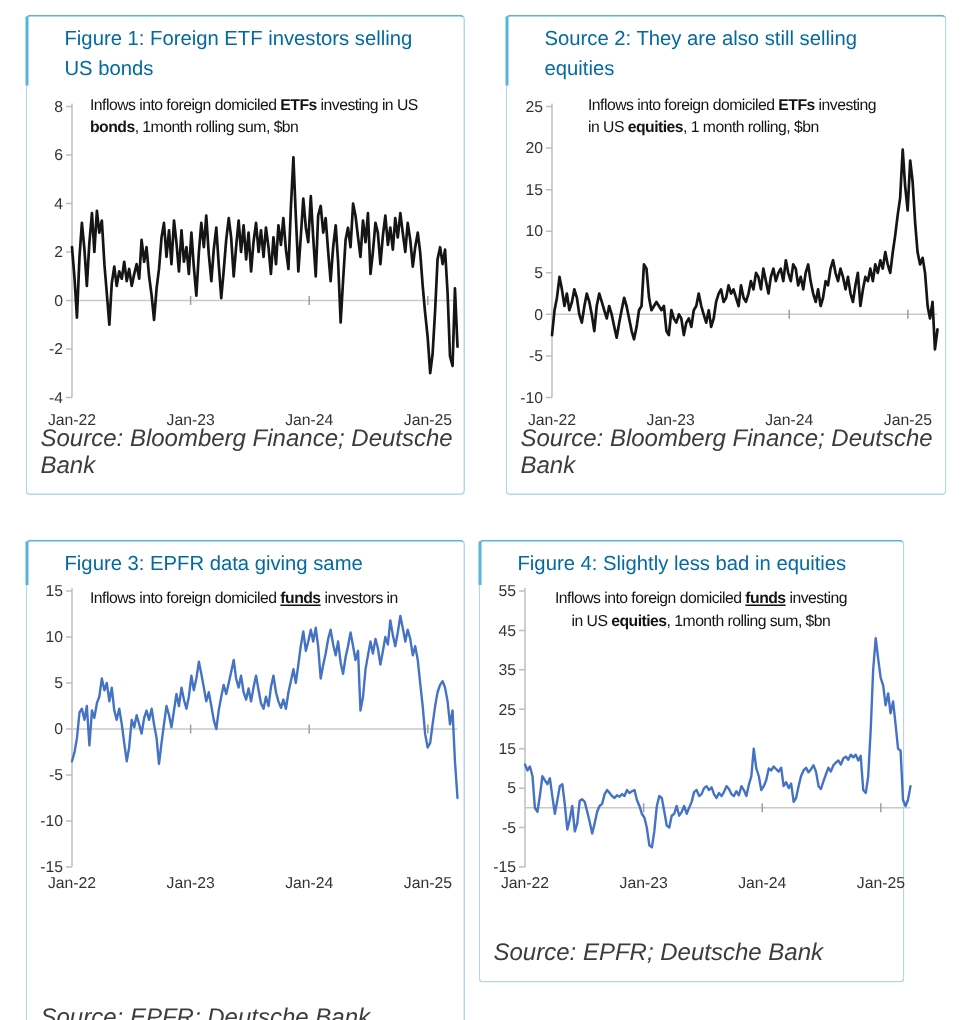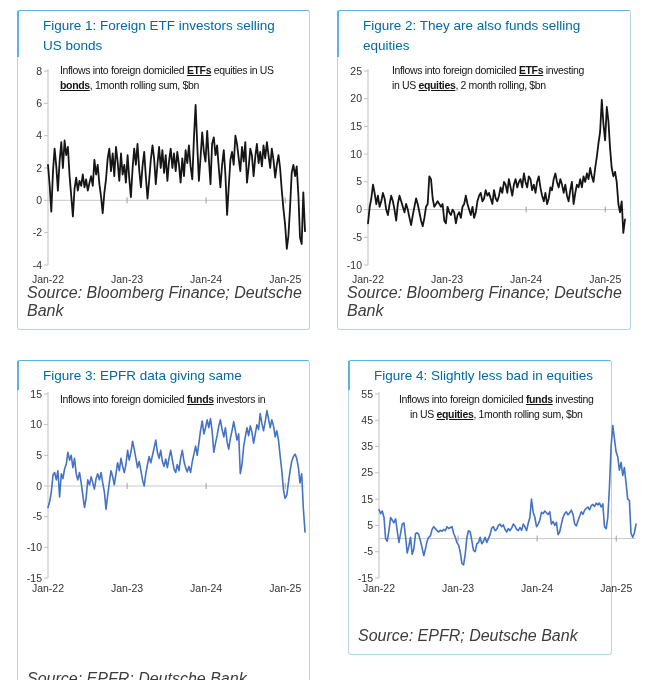--- a/index.html
+++ b/index.html
@@ -1,48 +1,48 @@
 <!DOCTYPE html>
 <html><head>
 <meta charset="utf-8">
 <style>
   html,body{margin:0;padding:0;background:#ffffff;}
   body{width:648px;height:680px;position:relative;font-family:"Liberation Sans",sans-serif;overflow:hidden;}
   .panel{position:absolute;background:#fff;border:1px solid #b4d7e6;border-top-color:#58b4da;border-radius:3px;box-sizing:border-box;}
   .panel-f1{left:17px;top:10px;width:293px;height:320px;}
   .panel-f2{left:337px;top:10px;width:294px;height:320px;}
   .panel-f3{left:17px;top:360px;width:293px;height:338px;}
-  .panel-f4{left:348px;top:360px;width:264px;height:295px;}
+  .panel-f4{left:319px;top:360px;width:284px;height:295px;}
   .title-box{border-left:2px solid #58b4da;margin-left:-1px;padding:5px 12px 0 24px;color:#0369a1;
              font-size:13.5px;line-height:1.5;box-sizing:border-box;overflow:hidden;}
   .panel-top .title-box{height:46px;}
   .panel-bot .title-box{height:29px;}
   .subtitle{position:absolute;left:42px;font-size:10.5px;letter-spacing:-0.35px;line-height:1.42;color:#141414;}
   .subtitle .ln{white-space:nowrap;}
-  .subtitle b{font-weight:bold;text-decoration:underline;}
+  .subtitle b{font-weight:bold;}
   .subtitle .u{text-decoration:underline;}
   .panel-top .subtitle{top:52px;}
   .panel-bot .subtitle{top:31px;}
   .panel-f2 .subtitle{left:54px;}
   .panel-f4 .subtitle{left:50px;text-align:center;}
   svg.chart{display:block;}
   svg text{font-family:"Liberation Sans",sans-serif;fill:#333;}
   .source{position:absolute;left:9px;bottom:9px;font-style:italic;font-size:16px;color:#3c3c3c;}
 </style>
 </head>
 <body>
 
 <div>
 
   <section class="panel panel-f1 panel-top">
     <header class="title-box">
       <span>Figure 1: Foreign ETF investors selling US bonds</span>
     </header>
     <div class="subtitle">
-        <div class="ln"><span>Inflows into foreign domiciled </span><b>ETFs</b><span> equities in US</span></div>
+        <div class="ln"><span>Inflows into foreign domiciled </span><b>ETFs</b><span> investing in US</span></div>
         <div class="ln"><b>bonds</b><span>, 1month rolling sum, $bn</span></div>
       </div>
     <svg class="chart" width="291" height="244" viewBox="0 0 291 244">
         <line x1="30" y1="12" x2="30" y2="208" stroke="#bfbfbf" stroke-width="1"></line>
         <line x1="26" y1="14" x2="30" y2="14" stroke="#bfbfbf" stroke-width="1"></line>
         <text x="24" y="17.5" text-anchor="end" font-size="10.5">8</text>
         <line x1="26" y1="46.33333333333333" x2="30" y2="46.33333333333333" stroke="#bfbfbf" stroke-width="1"></line>
         <text x="24" y="49.83333333333333" text-anchor="end" font-size="10.5">6</text>
         <line x1="26" y1="78.66666666666666" x2="30" y2="78.66666666666666" stroke="#bfbfbf" stroke-width="1"></line>
         <text x="24" y="82.16666666666666" text-anchor="end" font-size="10.5">4</text>
@@ -62,25 +62,25 @@
         <text x="109.07692307692308" y="226" text-anchor="middle" font-size="10.5">Jan-23</text>
         <text x="188.15384615384616" y="226" text-anchor="middle" font-size="10.5">Jan-24</text>
         <text x="267.2307692307693" y="226" text-anchor="middle" font-size="10.5">Jan-25</text>
         <polyline points="30.0,107.8 31.7,128.8 33.3,154.7 35.0,114.2 36.6,91.6 38.3,109.4 39.9,133.6 41.6,104.5 43.3,85.1 44.9,111.0 46.6,83.5 48.2,98.1 49.9,90.0 51.6,119.1 53.2,138.5 54.9,159.5 56.5,132.0 58.2,120.7 59.8,133.6 61.5,123.9 63.2,128.8 64.8,117.5 66.5,130.4 68.1,122.3 69.8,133.6 71.5,125.6 73.1,119.1 74.8,128.8 76.4,102.9 78.1,117.5 79.7,107.8 81.4,127.2 83.1,140.1 84.7,156.3 86.4,135.3 88.0,122.3 89.7,101.3 91.3,91.6 93.0,114.2 94.7,96.5 96.3,119.1 98.0,90.0 99.6,104.5 101.3,123.9 103.0,96.5 104.6,117.5 106.3,107.8 107.9,125.6 109.6,98.1 111.2,120.7 112.9,140.1 114.6,111.0 116.2,91.6 117.9,107.8 119.5,86.8 121.2,112.6 122.9,130.4 124.5,109.4 126.2,94.8 127.8,119.1 129.5,141.7 131.1,123.9 132.8,102.9 134.5,88.4 136.1,101.3 137.8,127.2 139.4,107.8 141.1,90.0 142.7,111.0 144.4,93.2 146.1,115.9 147.7,98.1 149.4,123.9 151.0,104.5 152.7,91.6 154.4,111.0 156.0,96.5 157.7,114.2 159.3,94.8 161.0,107.8 162.6,125.6 164.3,101.3 166.0,119.1 167.6,93.2 169.3,106.2 170.9,88.4 172.6,109.4 174.3,122.3 175.9,81.9 177.6,47.9 179.2,86.8 180.9,123.9 182.5,101.3 184.2,75.4 185.9,94.8 187.5,104.5 189.2,73.8 190.8,101.3 192.5,127.2 194.1,86.8 195.8,80.3 197.5,98.1 199.1,88.4 200.8,111.0 202.4,130.4 204.1,107.8 205.8,93.2 207.4,117.5 209.1,157.9 210.7,130.4 212.4,102.9 214.0,94.8 215.7,107.8 217.4,78.7 219.0,86.8 220.7,101.3 222.3,114.2 224.0,90.0 225.7,104.5 227.3,85.1 229.0,125.6 230.6,111.0 232.3,91.6 233.9,98.1 235.6,119.1 237.3,99.7 238.9,86.8 240.6,106.2 242.2,94.8 243.9,109.4 245.5,88.4 247.2,101.3 248.9,85.1 250.5,98.1 252.2,111.0 253.8,91.6 255.5,102.9 257.2,120.7 258.8,107.8 260.5,98.1 262.1,111.0 263.8,133.6 265.4,151.4 267.1,167.6 268.8,191.8 270.4,178.9 272.1,149.8 273.7,115.9 275.4,107.8 277.1,119.1 278.7,109.4 280.4,138.5 282.0,180.5 283.7,187.0 285.3,135.3 287.0,174.1" fill="none" stroke="#151515" stroke-width="1.8" stroke-linejoin="round" stroke-linecap="round"></polyline>
       </svg>
     <div class="source">Source: Bloomberg Finance; Deutsche Bank</div>
   </section>
 
   <section class="panel panel-f2 panel-top">
     <header class="title-box">
-      <span>Figure 2: They are also funds selling equities</span>
+      <span>Source 2: They are also still selling equities</span>
     </header>
     <div class="subtitle">
         <div class="ln"><span>Inflows into foreign domiciled </span><b>ETFs</b><span> investing</span></div>
-        <div class="ln"><span>in US </span><b>equities</b><span>,  2 month rolling, $bn</span></div>
+        <div class="ln"><span>in US </span><b>equities</b><span>,  1 month rolling, $bn</span></div>
       </div>
     <svg class="chart" width="291" height="244" viewBox="0 0 291 244">
         <line x1="30" y1="12" x2="30" y2="208" stroke="#bfbfbf" stroke-width="1"></line>
         <line x1="26" y1="14" x2="30" y2="14" stroke="#bfbfbf" stroke-width="1"></line>
         <text x="24" y="17.5" text-anchor="end" font-size="10.5">25</text>
         <line x1="26" y1="41.71428571428571" x2="30" y2="41.71428571428571" stroke="#bfbfbf" stroke-width="1"></line>
         <text x="24" y="45.21428571428571" text-anchor="end" font-size="10.5">20</text>
         <line x1="26" y1="69.42857142857142" x2="30" y2="69.42857142857142" stroke="#bfbfbf" stroke-width="1"></line>
         <text x="24" y="72.92857142857142" text-anchor="end" font-size="10.5">15</text>
         <line x1="26" y1="97.14285714285714" x2="30" y2="97.14285714285714" stroke="#bfbfbf" stroke-width="1"></line>

